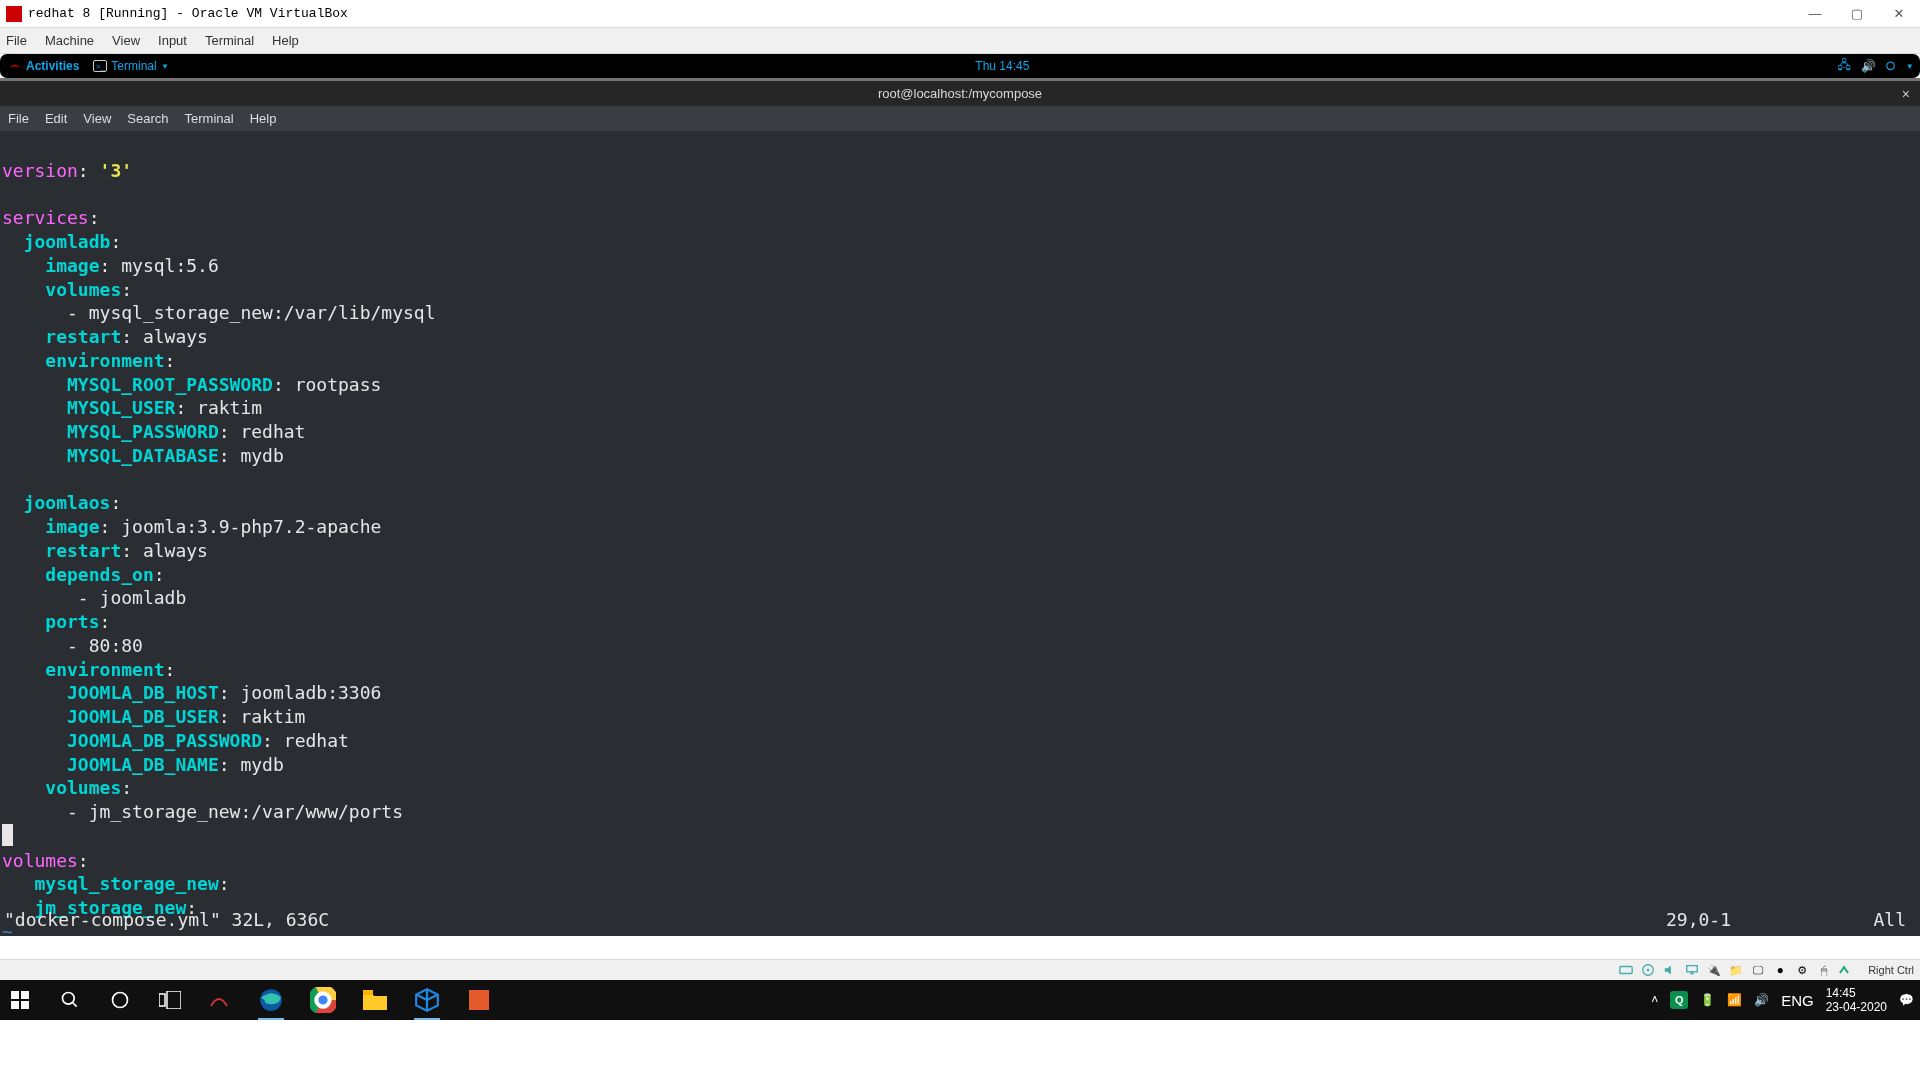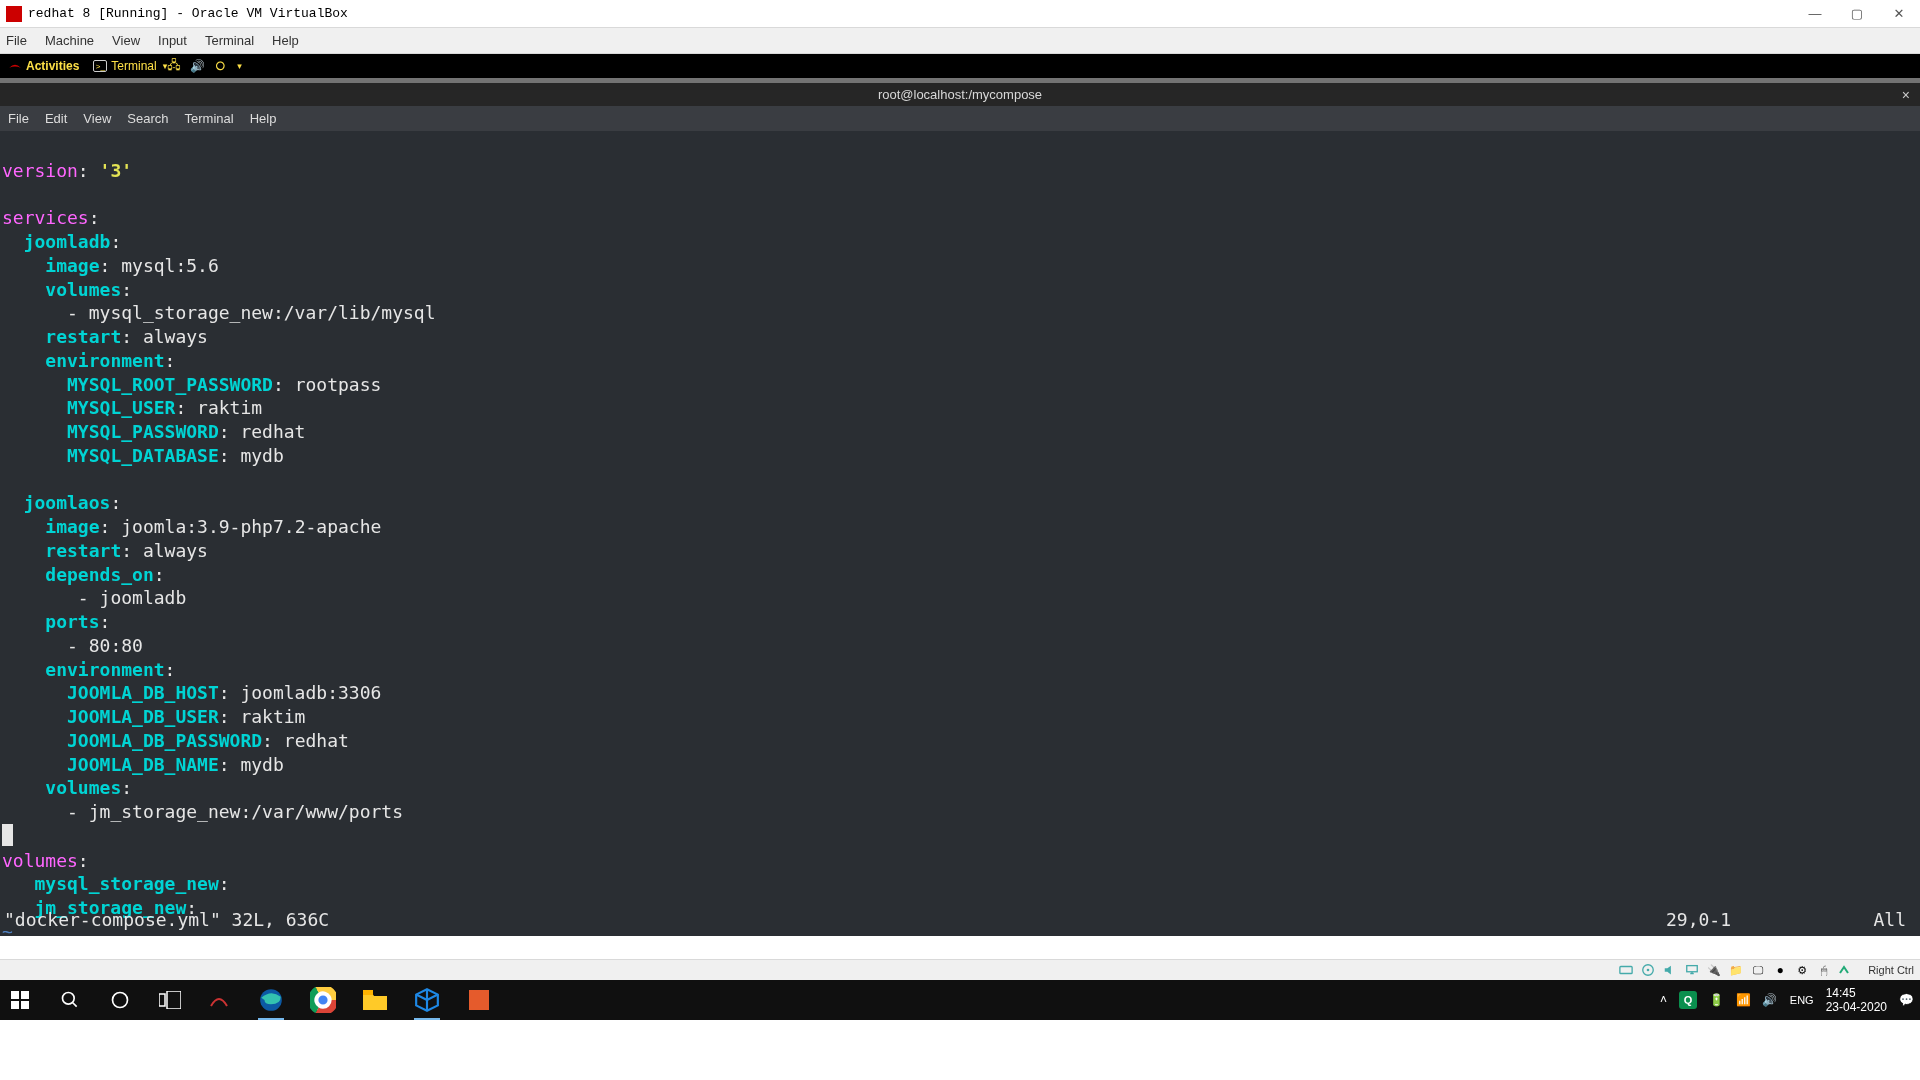--- a/index.html
+++ b/index.html
@@ -10,32 +10,32 @@
   .vb-titlebar .vb-logo { width:16px; height:16px; background:#cc0000; margin-right:6px; }
   .vb-titlebar .vb-title { font-size:13px; color:#000; flex:1;font-family:Liberation Mono, monospace; }
   .vb-winctrl { display:flex; gap:28px; margin-right:8px; }
   .vb-winctrl span { width:14px; height:14px; display:flex; align-items:center; justify-content:center; font-size:13px; color:#555; }
 
   
   .vb-menubar { height:26px; background:#f0f0f0; display:flex; align-items:center; padding:0 6px; font-size:13px; border-bottom:1px solid #d9d9d9; }
   .vb-menubar span { margin-right:18px; color:#333; }
 
   
-  .gnome-top { height:24px; background:#000; color:#fde047; display:flex; align-items:center; font-size:12px; padding:0 8px; }
+  .gnome-top { height:24px; background:#000; color:#0ea5e9; display:flex; align-items:center; font-size:12px; padding:0 8px;border-radius:7px; }
   .gnome-top .hat { width:14px; height:14px; margin-right:4px; display:inline-block; }
   .gnome-top .hat svg { width:14px; height:14px; }
   .gnome-top .activities { font-weight:600; }
   .gnome-top .term-btn { display:flex; align-items:center; margin-left:14px; gap:4px; }
   .gnome-top .term-icon { width:14px; height:12px; border:1px solid #ccc; border-radius:2px; display:flex; align-items:center; justify-content:center; font-size:8px; }
   .gnome-top .arrow { font-size:9px; margin-left:2px; }
   .gnome-top .clock { flex:1; text-align:center; }
   .gnome-top .sys { display:flex; gap:10px; align-items:center; font-size:12px; }
 
   
-  .term-titlebar { height:28px; background:#262626; color:#d8d8d8; display:flex; align-items:center; justify-content:center; font-size:13px; position:relative; border-top:5px solid #737373; }
+  .term-titlebar { height:28px; background:#262626; color:#d8d8d8; display:flex; align-items:center; justify-content:center; font-size:13px; position:relative; border-top:3px solid #737373; }
   .term-titlebar .close { position:absolute; right:10px; font-size:14px; color:#ccc; }
 
   
   .term-menubar { height:25px; background:#3a3d42; color:#ddd; display:flex; align-items:center; font-size:13px; padding:0 8px; }
   .term-menubar span { margin-right:16px; }
 
   
   .term-body { background:#2a2e33; color:#e6e6e6; height:805px; width:100%; padding:4px 2px 0 2px; font-family:"DejaVu Sans Mono","Courier New",monospace; font-size:18px; line-height:1.32; white-space:pre; position:relative; }
   .k-cyan    { color:#00d4d4; font-weight:bold; }
   .k-magenta { color:#ff66ff; font-weight:normal; }
@@ -96,20 +96,21 @@
     <svg viewBox="0 0 32 32">
         <path fill="#cc0000" d="M3 20 Q16 6 29 20 Q16 14 3 20 Z"></path>
       </svg>
   </span>
   <span class="activities">Activities</span>
   <span class="term-btn">
     <span class="term-icon">&gt;_</span>
     <span>Terminal</span>
     <span class="arrow">▾</span>
   </span>
+  <span class="clock">Thu 14:45</span>
   <span class="sys">
     <span>🖧</span>
     <span>🔊</span>
     <span>⭘</span>
     <span class="arrow">▾</span>
   </span>
 </div>
 
 <div class="term-titlebar">
   <span>root@localhost:/mycompose</span>
@@ -273,20 +274,20 @@
         </svg>
       </div>
   </div>
   <div class="spacer"></div>
   <div class="tb-right">
     <span>˄</span>
     <span style="width:18px;height:18px;background:#0a8f4e;border-radius:3px;display:flex;align-items:center;justify-content:center;font-size:11px;font-weight:bold;">Q</span>
     <span>🔋</span>
     <span>📶</span>
     <span>🔊</span>
-    <span style="font-size:11px;">ENG</span>
+    <span style="font-size:15px;">ENG</span>
     <div class="clock">
       <div>14:45</div>
       <div>23-04-2020</div>
     </div>
     <span>💬</span>
   </div>
 </div>
 
 </body></html>

